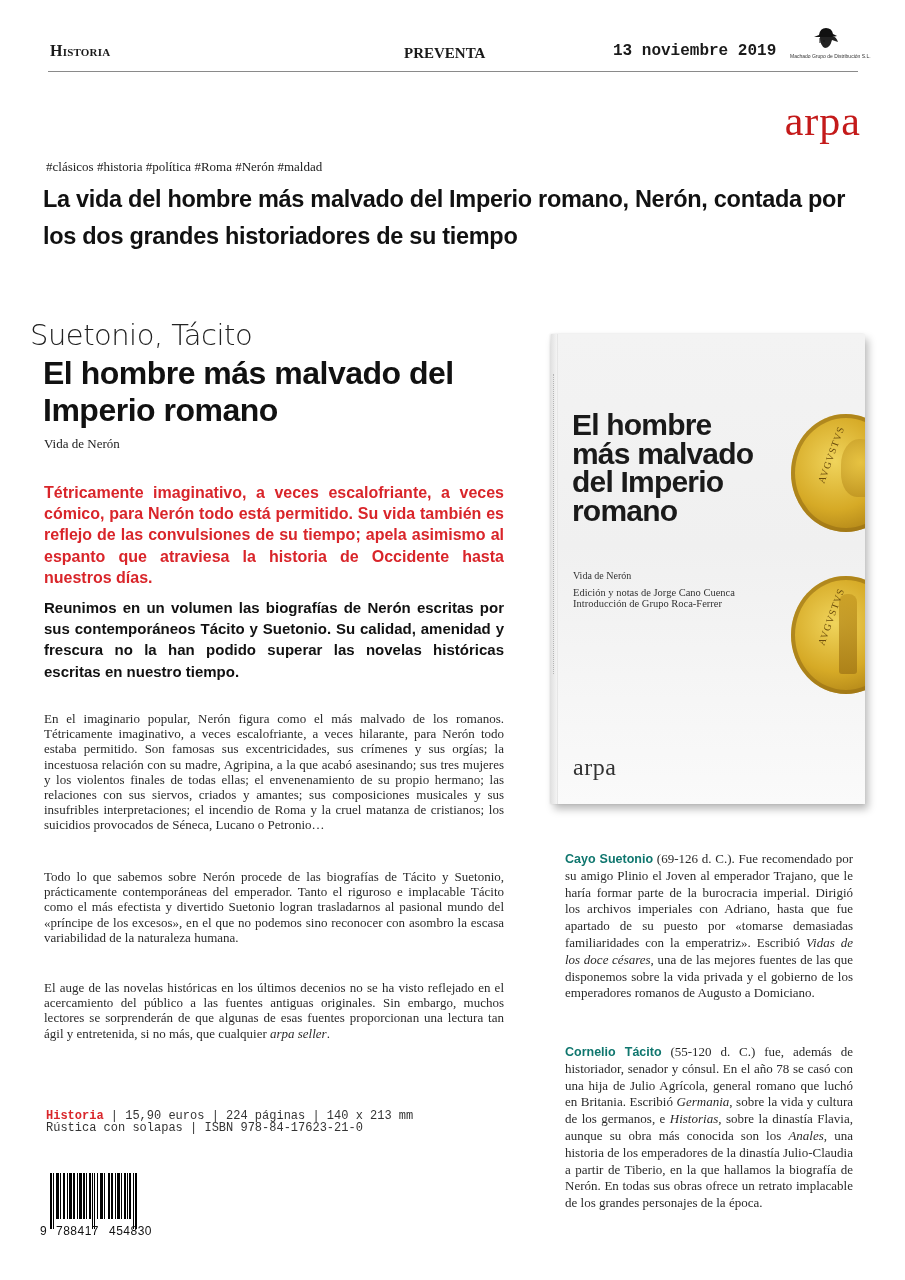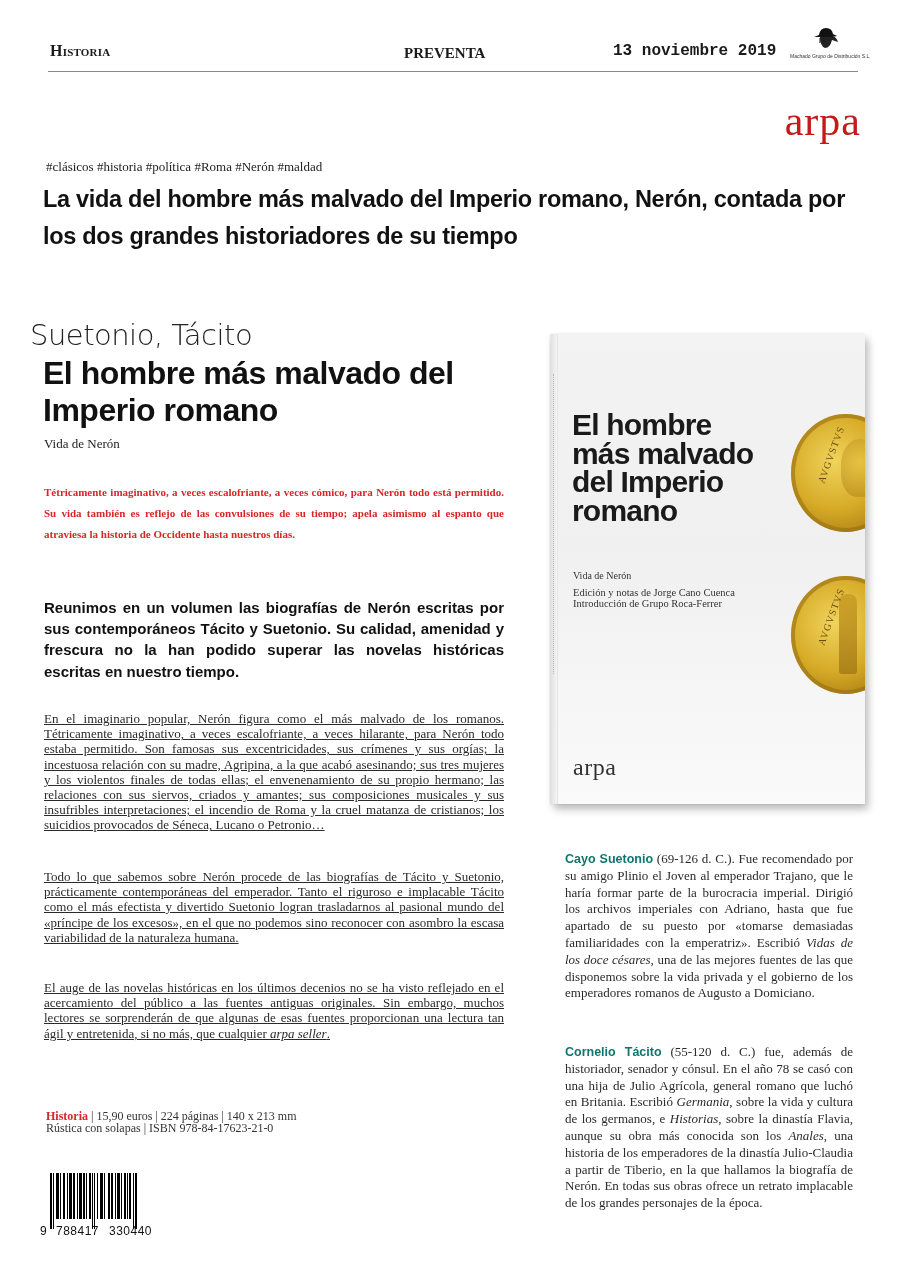--- a/index.html
+++ b/index.html
@@ -16,29 +16,29 @@
 
   .publisher-logo { position: absolute; right: 44px; top: 100px; font-family: "Liberation Serif", serif; color: #c41a1a; font-size: 42px; letter-spacing: 1px; line-height: 1; }
 
   .tags { position: absolute; left: 46px; top: 159px; font-family: "Liberation Serif", serif; font-size: 13px; color: #222; }
   .headline { position: absolute; left: 43px; top: 181px; width: 830px; font-family: "Liberation Sans", sans-serif; font-weight: bold; font-size: 23.5px; line-height: 37px; color: #111; letter-spacing: -0.3px; }
 
   .authors { position: absolute; left: 30px; top: 318px; font-family: "DejaVu Sans", sans-serif; font-weight: 200; font-size: 29px; color: #222; letter-spacing: -0.5px; }
   .book-title { position: absolute; left: 43px; top: 355px; width: 470px; font-family: "Liberation Sans", sans-serif; font-weight: bold; font-size: 32px; line-height: 37px; color: #111; letter-spacing: -0.5px; }
   .subtitle { position: absolute; left: 44px; top: 436px; font-family: "Liberation Serif", serif; font-size: 13px; color: #222; }
 
-  .lead-red { position: absolute; left: 44px; top: 482px; width: 460px; font-family: Liberation Serif, serif; font-weight: bold; font-size: 11px; line-height: 21.2px; color: #d9252a; text-align: justify; }
+  .lead-red { position: absolute; left: 44px; top: 482px; width: 460px; font-family: Liberation Sans, sans-serif; font-weight: bold; font-size: 16px; line-height: 21.2px; color: #d9252a; text-align: justify; }
   .lead-black { position: absolute; left: 44px; top: 597px; width: 460px; font-family: "Liberation Sans", sans-serif; font-weight: bold; font-size: 15px; line-height: 21.2px; color: #111; text-align: justify; }
 
-  .body-text { position: absolute; left: 44px; width: 460px; font-family: "Liberation Serif", serif; font-size: 13px; line-height: 15.2px; color: #2a2a2a; text-align: justify; text-decoration: underline; }
+  .body-text { position: absolute; left: 44px; width: 460px; font-family: "Liberation Serif", serif; font-size: 13px; line-height: 15.2px; color: #2a2a2a; text-align: justify; }
   .p1 { top: 711px; }
   .p2 { top: 869px; }
   .p3 { top: 980px; }
 
-  .specs { position: absolute; left: 46px; top: 1110px; font-family: Liberation Serif, serif; font-size: 12px; line-height: 12px; color: #333; }
+  .specs { position: absolute; left: 46px; top: 1110px; font-family: Liberation Mono, monospace; font-size: 12px; line-height: 12px; color: #333; }
   .specs .collection { color: #d9252a; font-weight: bold; }
 
   .barcode { position: absolute; left: 40px; top: 1173px; width: 120px; height: 68px; }
   .barcode-bars { position: absolute; left: 10px; top: 0; width: 106px; height: 56px; display: flex; align-items: flex-start; }
   .barcode-bars span { display: block; background: #000; height: 46px; }
   .barcode-bars span.tall { height: 56px; }
   .barcode-bars span.gap { background: transparent; }
   .bc-digit { position: absolute; top: 51px; font-family: "Liberation Sans", sans-serif; font-size: 12px; color: #111; }
 
   .book-cover { position: absolute; left: 551px; top: 334px; width: 314px; height: 470px; background: linear-gradient(180deg, #f3f3f3 0%, #f0f0f0 45%, #fafafa 100%); box-shadow: 3px 5px 8px rgba(0,0,0,0.28), -1px 0 2px rgba(0,0,0,0.1); overflow: hidden; }
@@ -153,21 +153,21 @@
       <span style="width:1px"></span>
       <span class="gap" style="width:1px"></span>
     <span style="width:2px"></span>
       <span class="gap" style="width:2px"></span>
     <span class="tall" style="width:1px"></span>
       <span class="gap" style="width:1px"></span>
       <span class="tall" style="width:2px"></span>
   </div>
   <div class="bc-digit" style="left:0">9</div>
   <div class="bc-digit" style="left:16px; letter-spacing:0.5px">788417</div>
-  <div class="bc-digit" style="left:69px; letter-spacing:0.5px">330440</div>
+  <div class="bc-digit" style="left:69px; letter-spacing:0.5px">454830</div>
 </div>
 
 <div class="book-cover">
   <div class="spine">
       <div class="spine-text"></div>
     </div>
   <div class="cover-title">El hombre más malvado del Imperio romano</div>
   <div class="cover-subtitle">Vida de Nerón</div>
   <div class="cover-credits">
     <div>Edición y notas de Jorge Cano Cuenca</div>

